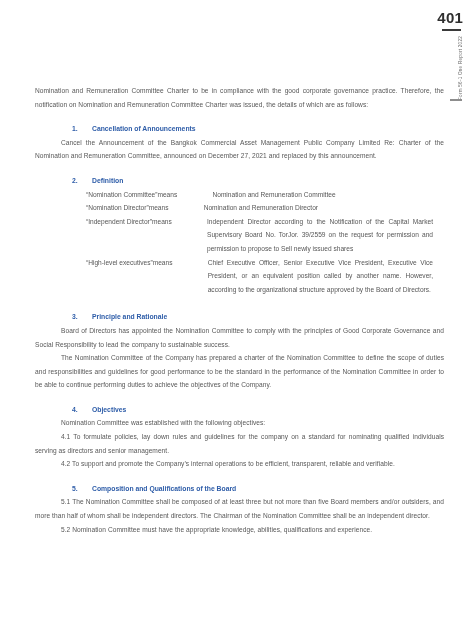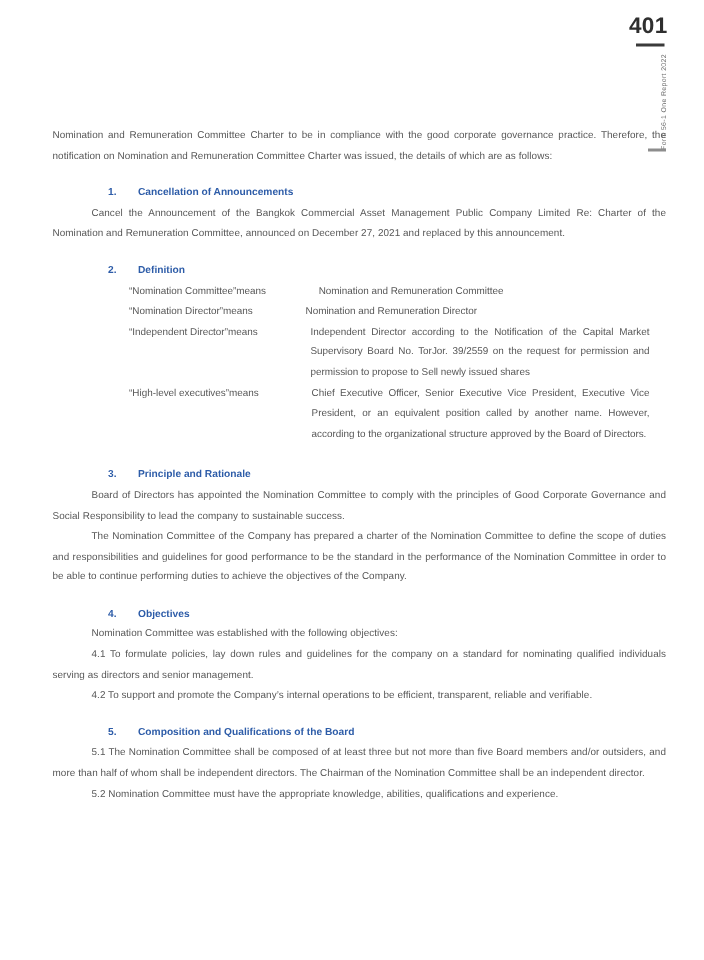--- a/index.html
+++ b/index.html
@@ -12,21 +12,21 @@
     background: #ffffff;
     font-family: "Liberation Sans", sans-serif;
     position: relative;
     overflow: hidden;
   }
 
   
   .page-marginalia {
     position: absolute;
     top: 0;
-    right: 18px;
+    right: 0;
     width: 40px;
     height: 120px;
   }
   .page-number {
     position: absolute;
     top: 10px;
     right: 6px;
     font-size: 15px;
     font-weight: bold;
     color: #2f2f2f;

